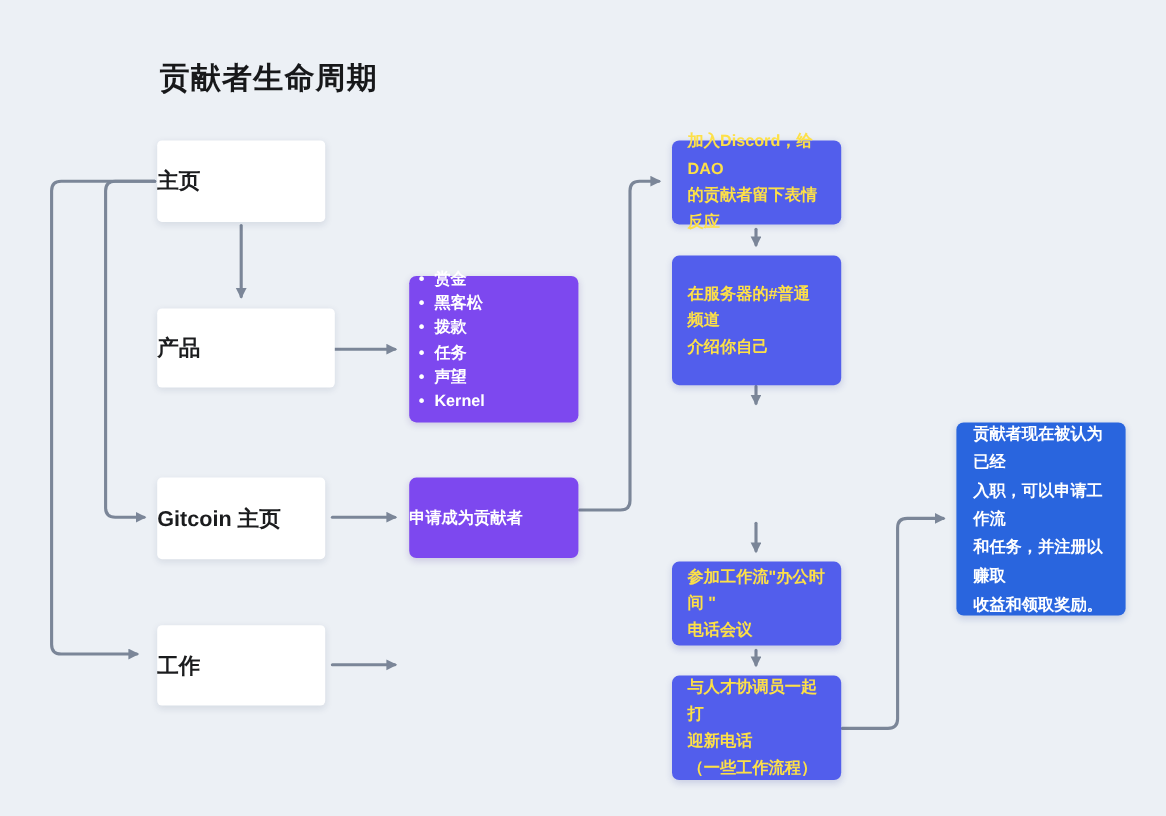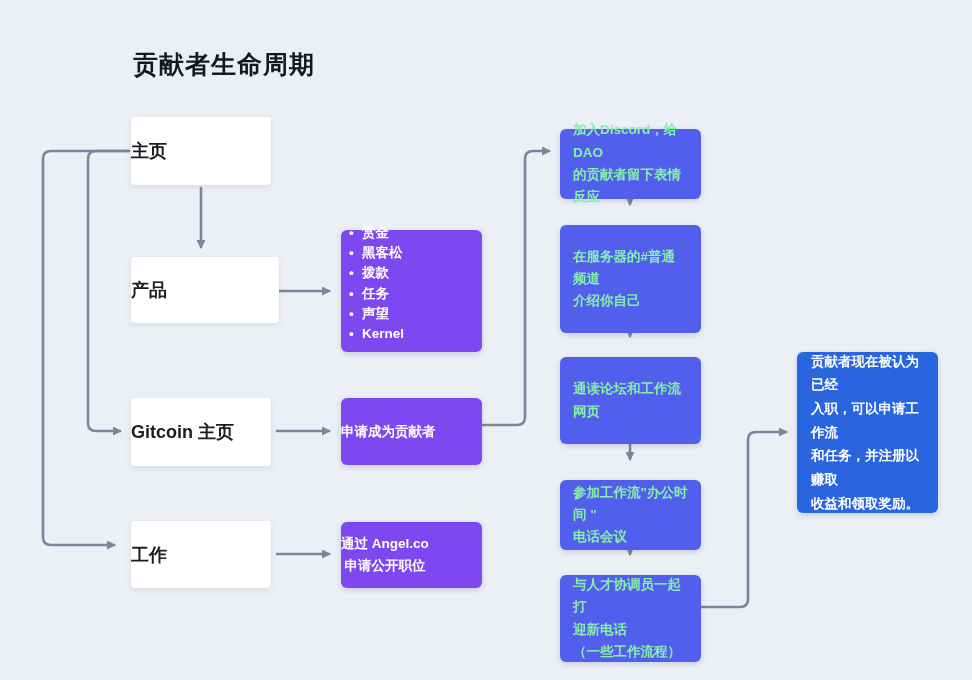--- a/index.html
+++ b/index.html
@@ -28,26 +28,26 @@
     box-shadow:0 2px 6px rgba(20,40,80,.10);
   }
   .purple{
     background:var(--purple,#7D48EF);color:#ffffff;
     font-size:13.5px;font-weight:700;
     border-radius:6px;
     box-shadow:0 2px 6px rgba(60,30,140,.18);
     text-align:center;line-height:1.6;
   }
   .indigo{
-    background:var(--indigo,#525EEC);color:#86efac;
+    background:var(--indigo,#525EEC);color:#fde047;
     font-size:13.5px;font-weight:700;
     border-radius:6px;
     box-shadow:0 2px 6px rgba(40,50,150,.18);
     justify-content:flex-start;text-align:left;
-    padding:6px 13px;line-height:1.65;margin-top:12px;
+    padding:6px 13px;line-height:1.65;
   }
   .blue{
     background:var(--blue,#2965DE);color:#ffffff;
     font-size:13.5px;font-weight:700;
     border-radius:6px;
     box-shadow:0 2px 6px rgba(20,60,150,.18);
     justify-content:flex-start;text-align:left;
     padding:12px 14px;line-height:1.75;
   }
   ul.bullets{
@@ -107,35 +107,28 @@
       <li>黑客松</li>
       <li>拨款</li>
       <li>任务</li>
       <li>声望</li>
       <li>Kernel</li>
     </ul>
   </div>
   <div class="node purple" style="left:341px;top:398px;width:141px;height:67px">
     <span class="txt">申请成为贡献者</span>
   </div>
-  <div class="node purple" style="left:341px;top:522px;width:141px;height:66px">
-    <span class="txt">通过 Angel.co
-申请公开职位</span>
-  </div>
 
   <div class="node indigo" style="left:560px;top:117px;width:141px;height:70px">
     <span class="txt">加入Discord，给 DAO
 的贡献者留下表情反应</span>
   </div>
   <div class="node indigo" style="left:560px;top:213px;width:141px;height:108px">
     <span class="txt">在服务器的#普通频道
 介绍你自己</span>
-  </div>
-  <div class="node indigo" style="left:560px;top:345px;width:141px;height:87px">
-    <span class="txt">通读论坛和工作流网页</span>
   </div>
   <div class="node indigo" style="left:560px;top:468px;width:141px;height:70px">
     <span class="txt">参加工作流"办公时间 "
 电话会议</span>
   </div>
   <div class="node indigo" style="left:560px;top:563px;width:141px;height:87px">
     <span class="txt">与人才协调员一起打
 迎新电话
 （一些工作流程）</span>
   </div>

